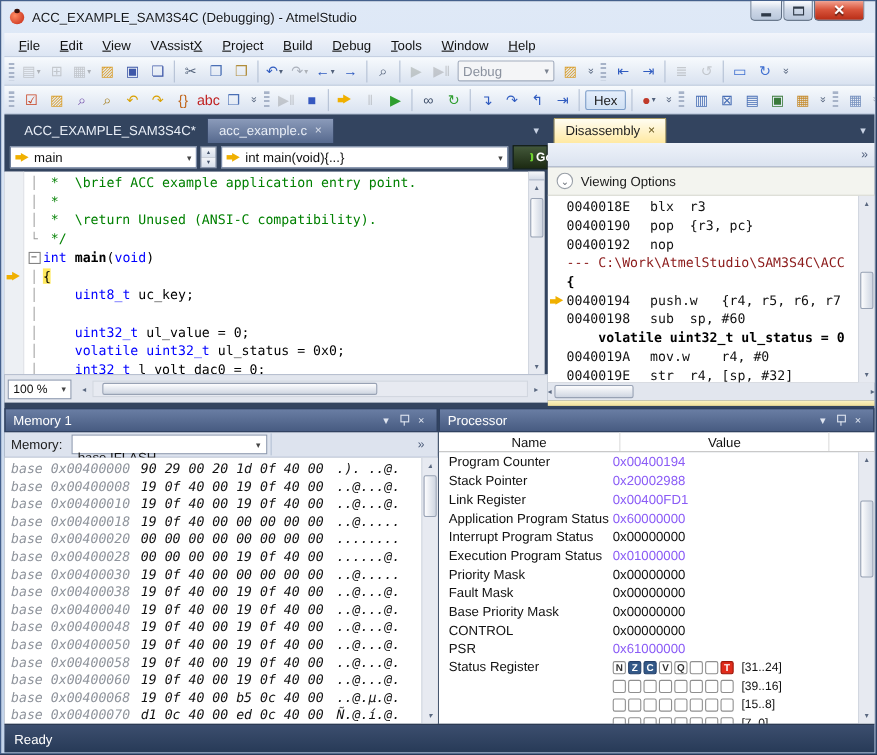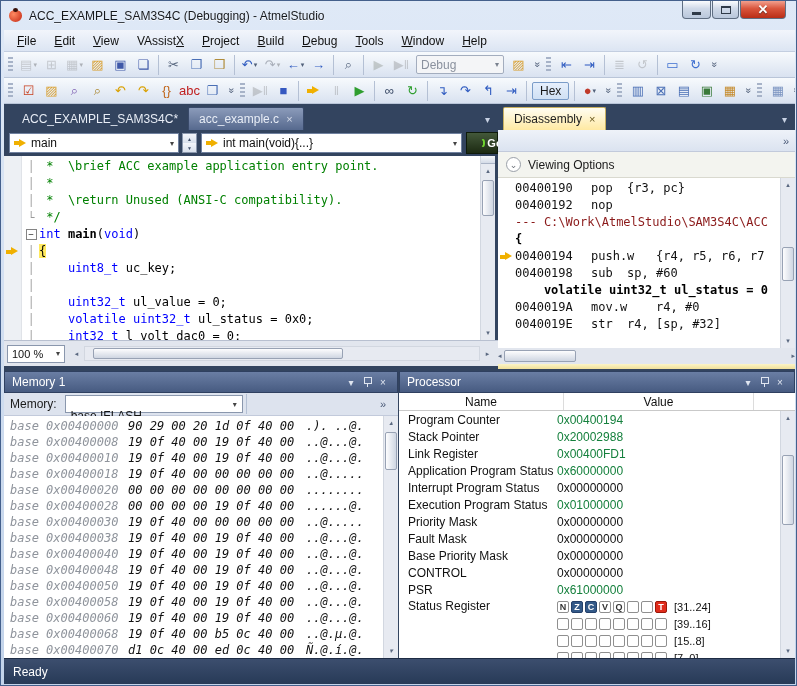--- a/index.html
+++ b/index.html
@@ -138,21 +138,21 @@
 
   
   .phead { position:absolute; left:398px; top:392px; width:396px; height:18px; background:#fff; border-bottom:1px solid #c9c9c9; display:flex; }
   .phead span { font-size:12px; color:#111; text-align:center; line-height:18px; border-right:1px solid #dcdcdc; }
   .ph-name { width:165px; } .ph-val { width:190px; } .ph-fill { flex:1; border-right:none !important; }
   .pcontent { position:absolute; left:398px; top:410px; width:396px; height:247px; background:#fff; overflow:hidden; }
   #processor-rows { position:absolute; left:0; top:0; right:15px; bottom:0; overflow:hidden; }
   .prow { display:flex; min-height:17px; align-items:center; font-size:12px; }
   .pname { width:158px; flex:0 0 158px; padding-left:9px; color:#111; white-space:nowrap; }
   .pval { color:#111; }
-  .pval.red { color:#15803d; }
+  .pval.red { color:#8b5cf6; }
   .srow { align-items:flex-start; }
   .srow .pname { padding-top:1px; }
   .bitrow { display:flex; align-items:center; height:17px; }
   .bit { width:12px; height:12px; border:1px solid #8f8f8f; border-radius:2px; margin-right:2px; background:#fff; color:#333;
          display:inline-flex; align-items:center; justify-content:center; font-size:9px; font-weight:bold; }
   .bit.on { background:#335988; border-color:#24406a; color:#fff; }
   .bit.set-red { background:#e02c1c; border-color:#9c1608; color:#fff; }
   .bitrange { font-size:11px; color:#111; margin-left:5px; }
 
   
@@ -467,20 +467,21 @@
   </div>
   <div class="dtoolbar">
     <span class="dover">»</span>
   </div>
   <div class="dviewopt">
     <span class="vo-circle">⌄</span>
     <span>Viewing Options</span>
   </div>
   <div class="dcontent">
     <div id="disasm-lines">
+        <div class="dline"><span class="dmark"></span><span class="daddr">0040018E</span><span class="dtext">blx  r3</span></div>
         <div class="dline"><span class="dmark"></span><span class="daddr">00400190</span><span class="dtext">pop  {r3, pc}</span></div>
         <div class="dline"><span class="dmark"></span><span class="daddr">00400192</span><span class="dtext">nop</span></div>
         <div class="dline"><span class="dmark"></span><span class="dpath">--- C:\Work\AtmelStudio\SAM3S4C\ACC</span></div>
         <div class="dline"><span class="dmark"></span><span class="dsource">{</span></div>
         <div class="dline"><span class="dmark"><span class="yarrow"></span></span><span class="daddr">00400194</span><span class="dtext">push.w   {r4, r5, r6, r7</span></div>
         <div class="dline"><span class="dmark"></span><span class="daddr">00400198</span><span class="dtext">sub  sp, #60</span></div>
         <div class="dline"><span class="dmark"></span><span class="dsource">    volatile uint32_t ul_status = 0</span></div>
         <div class="dline"><span class="dmark"></span><span class="daddr">0040019A</span><span class="dtext">mov.w    r4, #0</span></div>
         <div class="dline"><span class="dmark"></span><span class="daddr">0040019E</span><span class="dtext">str  r4, [sp, #32]</span></div>
       </div>

